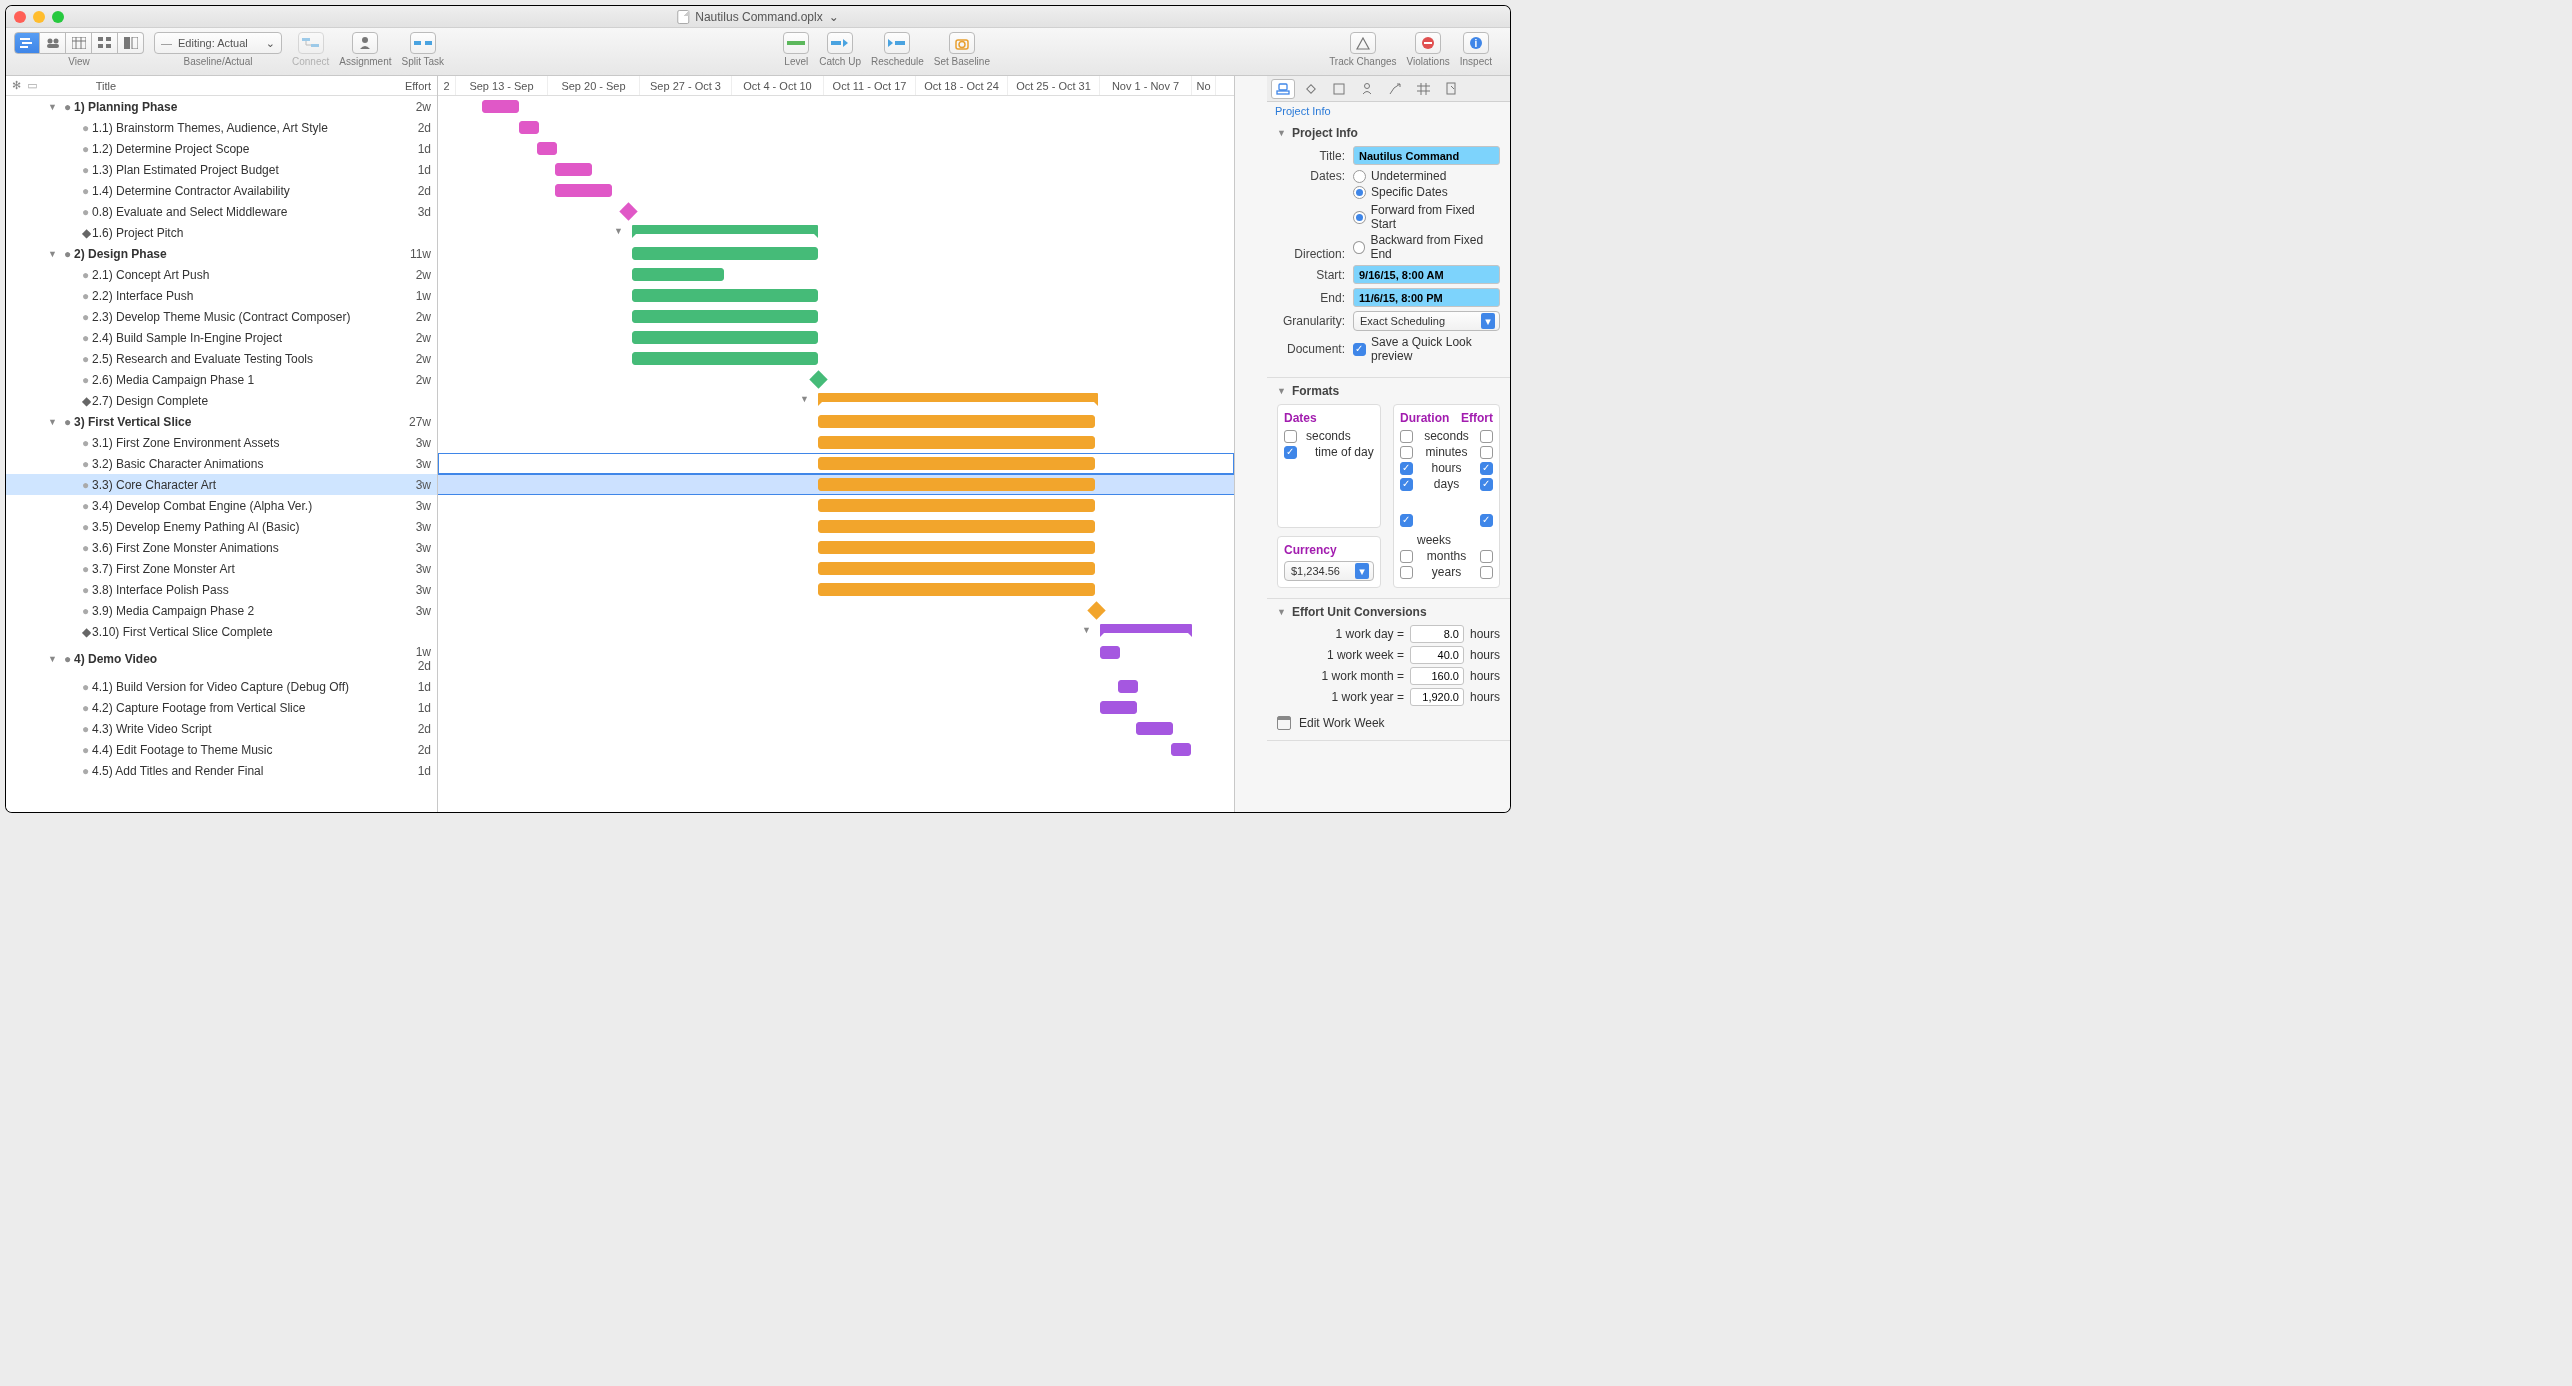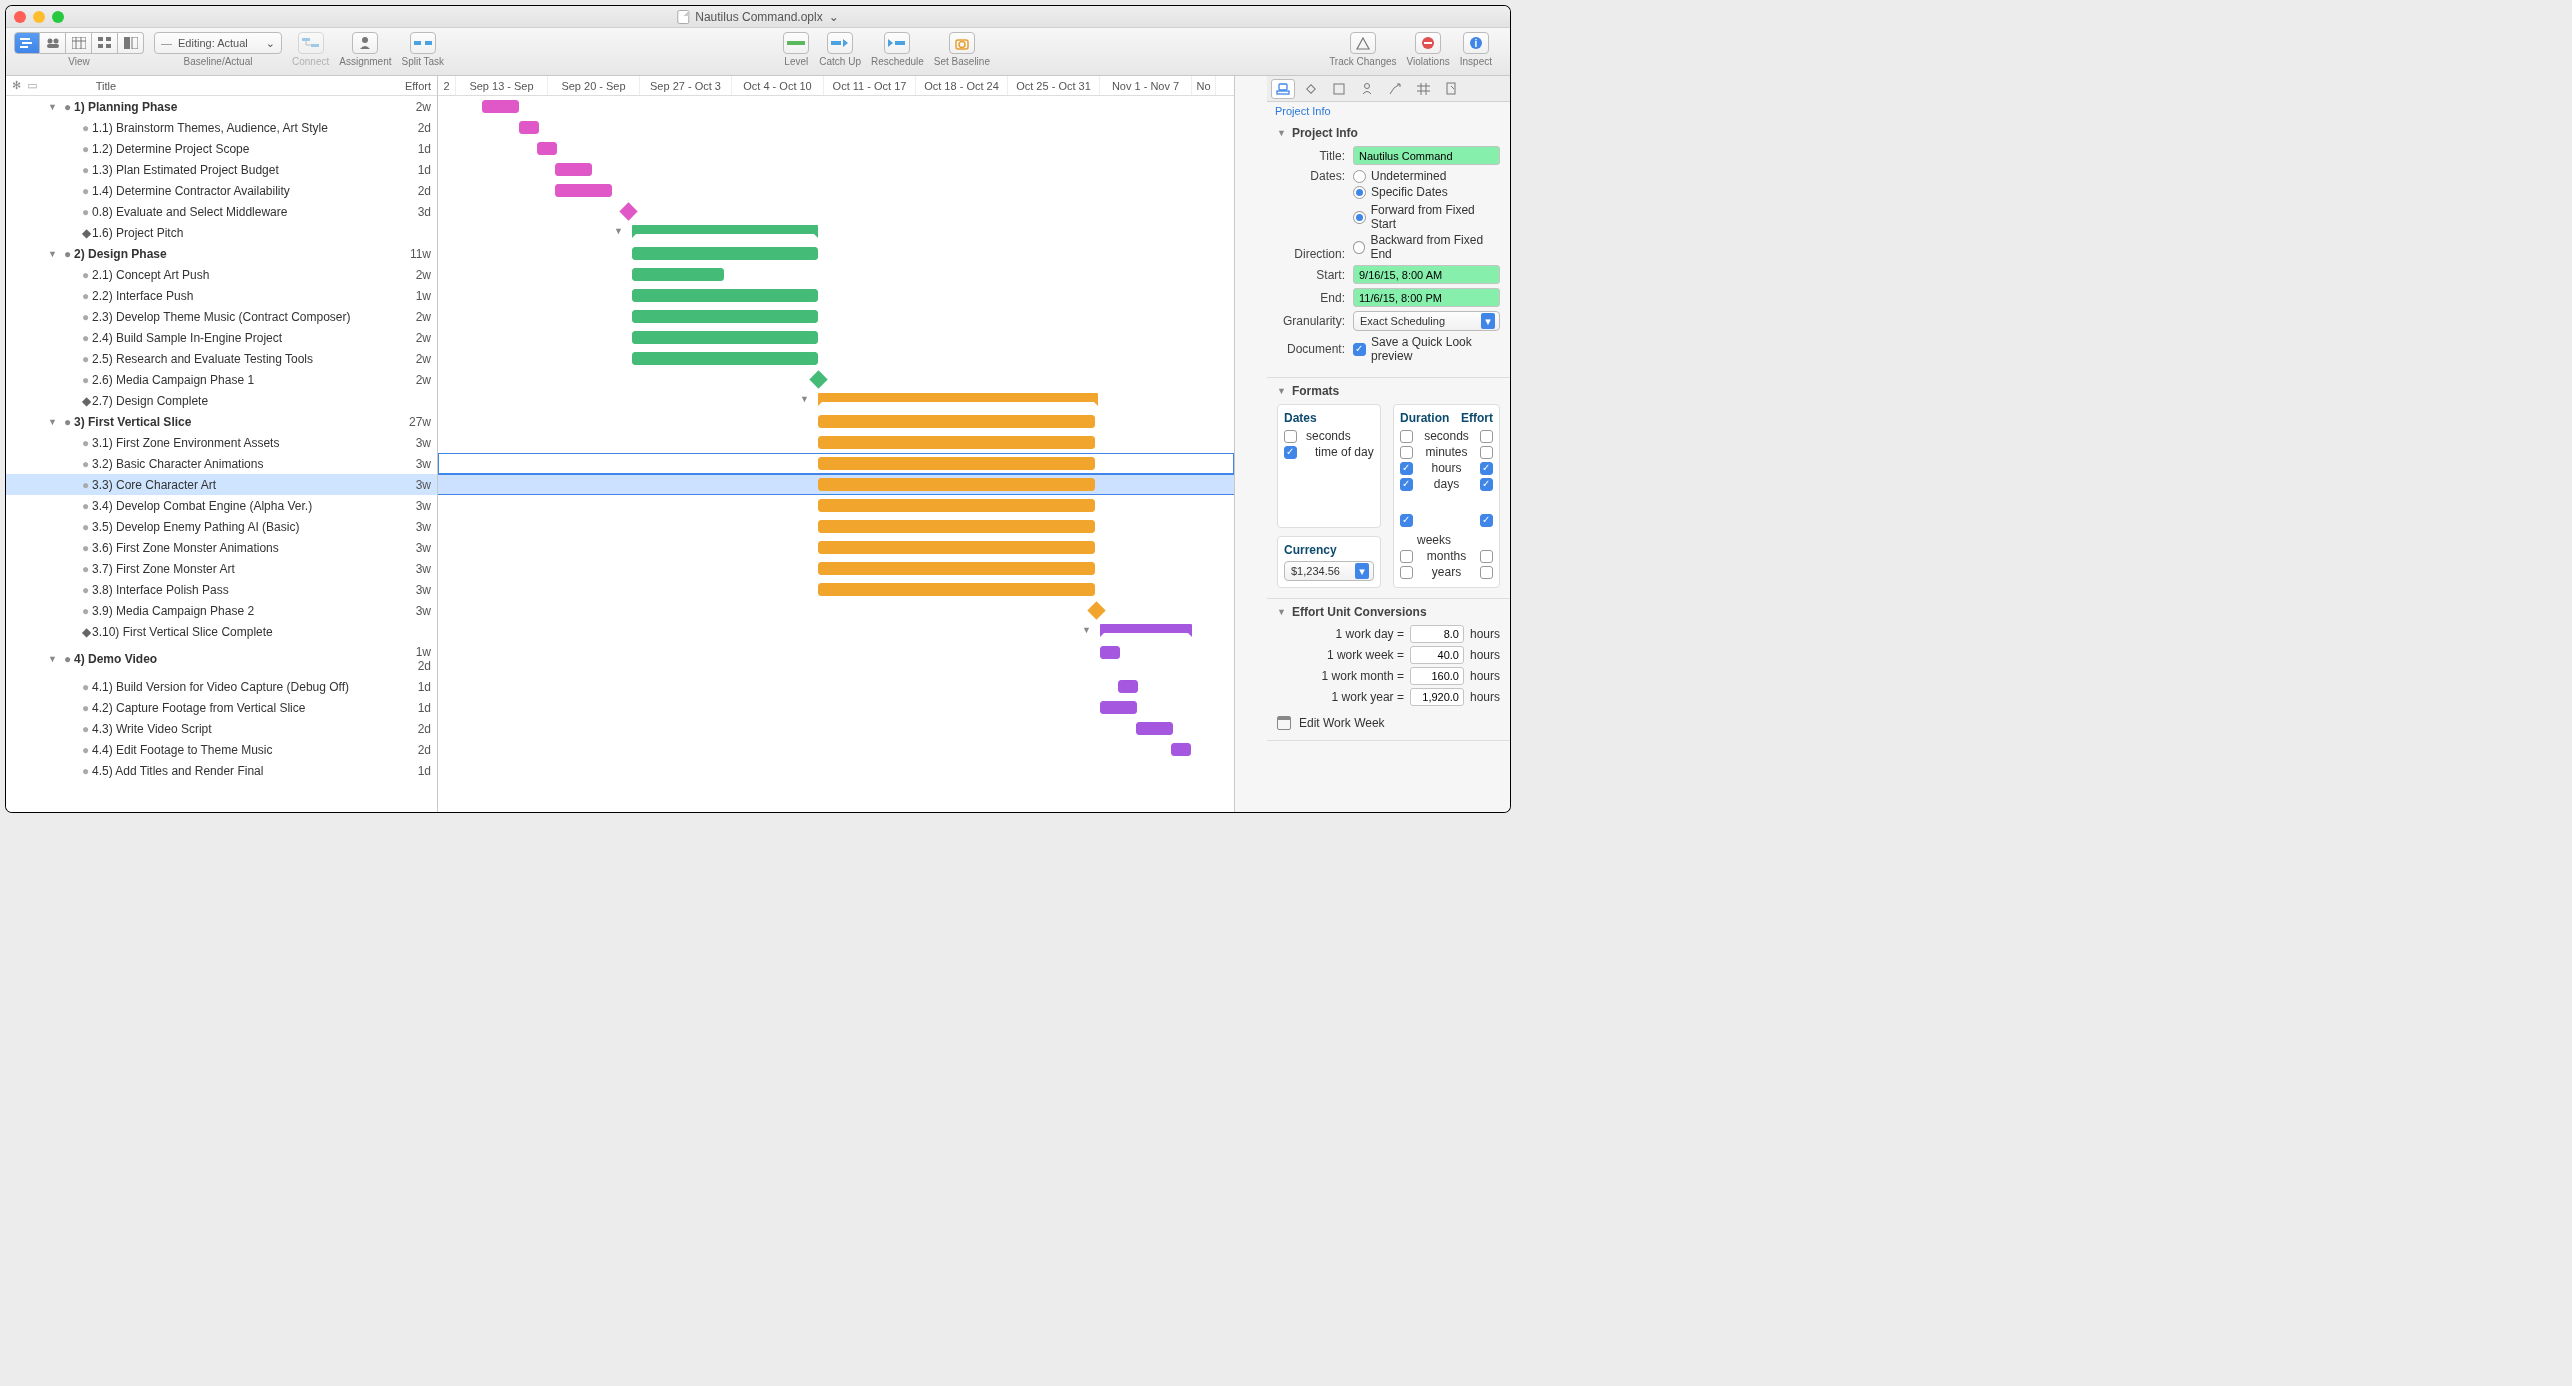--- a/index.html
+++ b/index.html
@@ -61,33 +61,33 @@
 .insp-tabs { height: 26px; display: flex; background: #ededed; border-bottom: 1px solid #d0d0d0; align-items: center; padding: 0 4px; gap: 4px; }
 .insp-tab { width: 24px; height: 20px; display: flex; align-items: center; justify-content: center; border-radius: 3px; }
 .insp-tab.active { background: #fff; border: 1px solid #bbb; }
 .insp-label { font-size: 11px; color: #2a7ad8; padding: 3px 8px; }
 .section { border-bottom: 1px solid #ddd; padding: 6px 10px 10px 10px; }
 .section-header { display: flex; align-items: center; font-weight: 600; color: #444; margin-bottom: 6px; }
 .section-header .tri { font-size: 9px; color: #888; margin-right: 6px; }
 .form-row { display: flex; align-items: center; margin-bottom: 4px; }
 .form-label { width: 68px; text-align: right; margin-right: 8px; color: #444; }
 .form-field { flex: 1; }
-.text-input { width: 100%; height: 19px; border: 1px solid #c4c4c4; border-radius: 3px; padding: 0 5px; font-size: 11px; background: #86efac; }
+.text-input { width: 100%; height: 19px; border: 1px solid #c4c4c4; border-radius: 3px; padding: 0 5px; font-size: 11px; background: #7dd3fc; font-weight: bold; }
 .radio-stack { display: flex; flex-direction: column; gap: 2px; }
 .radio-row { display: flex; align-items: center; gap: 5px; }
 .radio { width: 13px; height: 13px; border-radius: 50%; border: 1px solid #999; background: #fff; position: relative; }
 .radio.checked::after { content: ""; position: absolute; width: 7px; height: 7px; background: #3f86e8; border-radius: 50%; top: 2px; left: 2px; }
 .checkbox { width: 13px; height: 13px; border-radius: 3px; border: 1px solid #999; background: #fff; position: relative; display: inline-block; flex-shrink: 0; }
 .checkbox.checked { background: #3f86e8; border-color: #3f86e8; }
 .checkbox.checked::after { content: "✓"; color: #fff; font-size: 10px; position: absolute; top: -1px; left: 1px; }
 .select { width: 100%; height: 20px; background: linear-gradient(#fdfdfd,#f1f1f1); border: 1px solid #bbb; border-radius: 4px; display: flex; align-items: center; padding: 0 6px; font-size: 11px; position: relative; }
 .select::after { content: "▾"; position: absolute; right: 4px; color: #fff; background: #3f86e8; width: 14px; text-align: center; border-radius: 2px; height: 16px; line-height: 16px; top: 1px; }
 .formats-cols { display: flex; gap: 12px; }
 .formats-col { flex: 1; background: #fff; border: 1px solid #ddd; border-radius: 4px; padding: 6px; }
-.fmt-head { font-weight: 600; color: #0c4a6e; margin-bottom: 4px; display: flex; }
+.fmt-head { font-weight: 600; color: #a21caf; margin-bottom: 4px; display: flex; }
 .fmt-row { display: flex; align-items: center; justify-content: space-between; margin: 2px 0; gap: 4px; }
 .currency-box { background: #fff; border: 1px solid #ddd; border-radius: 4px; padding: 6px; margin-top: 8px; width: 104px; }
 .conv-row { display: flex; align-items: center; justify-content: flex-end; gap: 6px; margin: 3px 0; }
 .conv-input { width: 54px; height: 18px; border: 1px solid #c4c4c4; border-radius: 3px; text-align: right; padding: 0 4px; font-size: 11px; }
 .cal-icon { width: 14px; height: 14px; border: 1px solid #888; border-radius: 2px; position: relative; display:inline-block; }
 .cal-icon::before { content:""; position:absolute; top:0; left:0; right:0; height:3px; background:#888; }
 svg { display: block; }
 </style>
 </head>
 <body>

